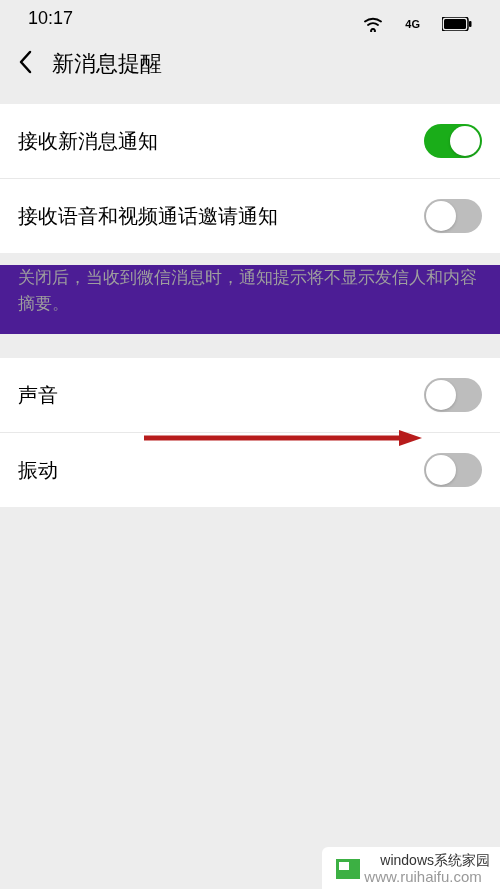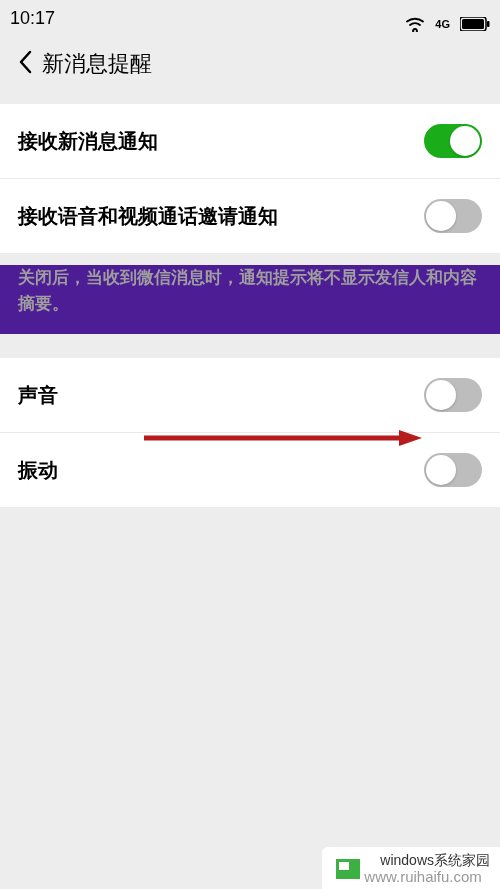--- a/index.html
+++ b/index.html
@@ -13,41 +13,41 @@
       background: #ededed;
       font-family: -apple-system, 'Helvetica Neue', Arial, sans-serif;
       position: relative;
       overflow: hidden;
     }
     .status-bar {
       height: 36px;
       display: flex;
       align-items: center;
       justify-content: space-between;
-      padding: 0 10px;
+      padding: 0 28px;
       font-size: 18px;
       font-weight: 500;
       color: #000;
     }
     .status-right {
       display: flex;
       align-items: center;
-      gap: 10px;
+      gap: 22px;
       margin-top: 12px;
     }
     .wifi-icon, .signal-icon, .battery-icon {
       display: inline-flex;
       align-items: center;
     }
     .header {
       height: 56px;
       display: flex;
       align-items: center;
       padding: 0 18px;
-      gap: 10px;
+      gap: 20px;
     }
     .back-chevron {
       font-size: 28px;
       color: #000;
       font-weight: 300;
       line-height: 1;
     }
     .page-title {
       font-size: 22px;
       font-weight: 500;
@@ -66,21 +66,20 @@
     }
     .list-item:last-child {
       border-bottom: none;
     }
     .list-item-label {
       font-size: 20px;
       color: #000;
     }
     .list-group {
       background: #fff;
-      font-weight: bold;
     }
     .toggle {
       width: 58px;
       height: 34px;
       border-radius: 17px;
       position: relative;
       cursor: pointer;
     }
     .toggle.on {
       background: #1aad19;

